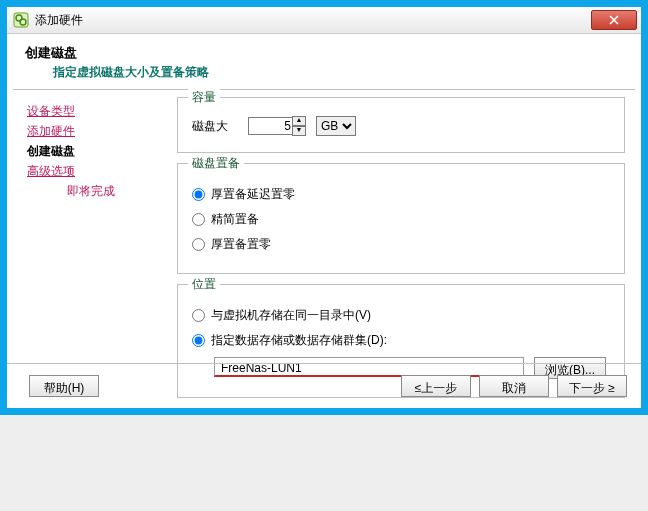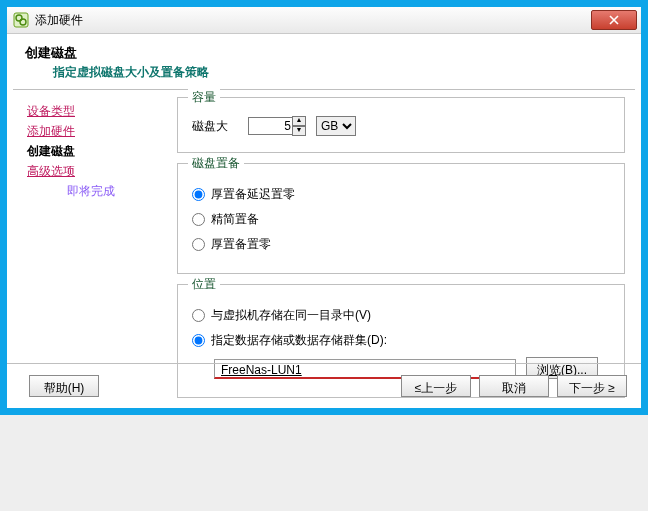--- a/index.html
+++ b/index.html
@@ -14,34 +14,34 @@
   .header{padding:10px 18px 8px 18px;}
   .header .h1{font-weight:bold;font-size:13px;}
   .header .h2{padding:2px 0 0 28px;color:#0f766e;font-weight:bold;}
   .hr{border:0;border-top:1px solid #bfbfbf;margin:0 6px;}
   
   .body{display:flex;position:absolute;top:84px;left:6px;right:6px;bottom:48px;}
   .sidebar{width:160px;padding:10px 8px 0 14px;box-sizing:border-box;}
   .sidebar .step{line-height:20px;white-space:nowrap;}
   .sidebar .link{color:#be185d;text-decoration:underline;cursor:pointer;}
   .sidebar .current{font-weight:bold;color:#000;}
-  .sidebar .disabled{color:#8b5cf6;padding-left:40px;}
+  .sidebar .disabled{color:#be185d;padding-left:40px;}
   .main{flex:1;padding:6px 10px 0 4px;box-sizing:border-box;}
   
   .group{border:1px solid #bfbfbf;margin-bottom:10px;padding:14px 14px 12px 14px;position:relative;}
   .group .legend{position:absolute;top:-9px;left:10px;background:#fff;padding:0 4px;color:#14532d;}
   .row{display:flex;align-items:center;margin:4px 0;}
   .row label.lbl{width:56px;}
   input.num{width:58px;height:18px;border:1px solid #7a7a7a;text-align:right;padding:0 14px 0 2px;box-sizing:border-box;font:inherit;}
   .spinner{display:inline-flex;flex-direction:column;margin-left:-14px;}
   .spinner span{width:12px;height:8px;border:1px solid #777;background:#eee;font-size:7px;line-height:6px;text-align:center;}
   select{height:20px;border:1px solid #7a7a7a;font:inherit;margin-left:10px;}
   .radio-row{display:flex;align-items:center;margin:8px 0;}
   .radio-row input{margin:0 6px 0 0;}
-  .ds-path{display:flex;align-items:flex-end;margin:6px 12px 0 22px;gap:10px;text-decoration:underline;}
+  .ds-path{display:flex;align-items:flex-start;margin:6px 4px 0 22px;gap:10px;}
   .ds-path .path{flex:1;border:1px solid #9a9a9a;border-bottom:2px solid #c62828;background:#fff;height:20px;line-height:20px;padding:0 6px;box-sizing:border-box;}
   .btn{height:22px;padding:4px 10px;border:1px solid #8a8a8a;background:linear-gradient(#fdfdfd,#e4e4e4);font:inherit;cursor:pointer;}
   
   .footer{position:absolute;left:0;right:0;bottom:0;height:44px;border-top:1px solid #bfbfbf;display:flex;align-items:center;padding:0 14px;}
   .footer .spacer{flex:1;}
   .footer .btn{min-width:70px;margin-left:8px;}
   .footer .help{min-width:70px;}
 </style>
 </head>
 <body>

